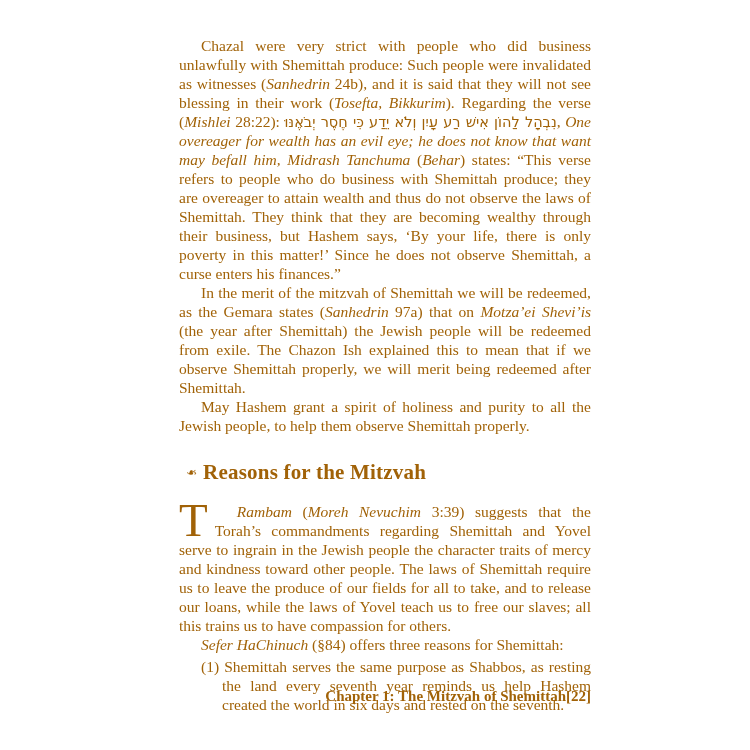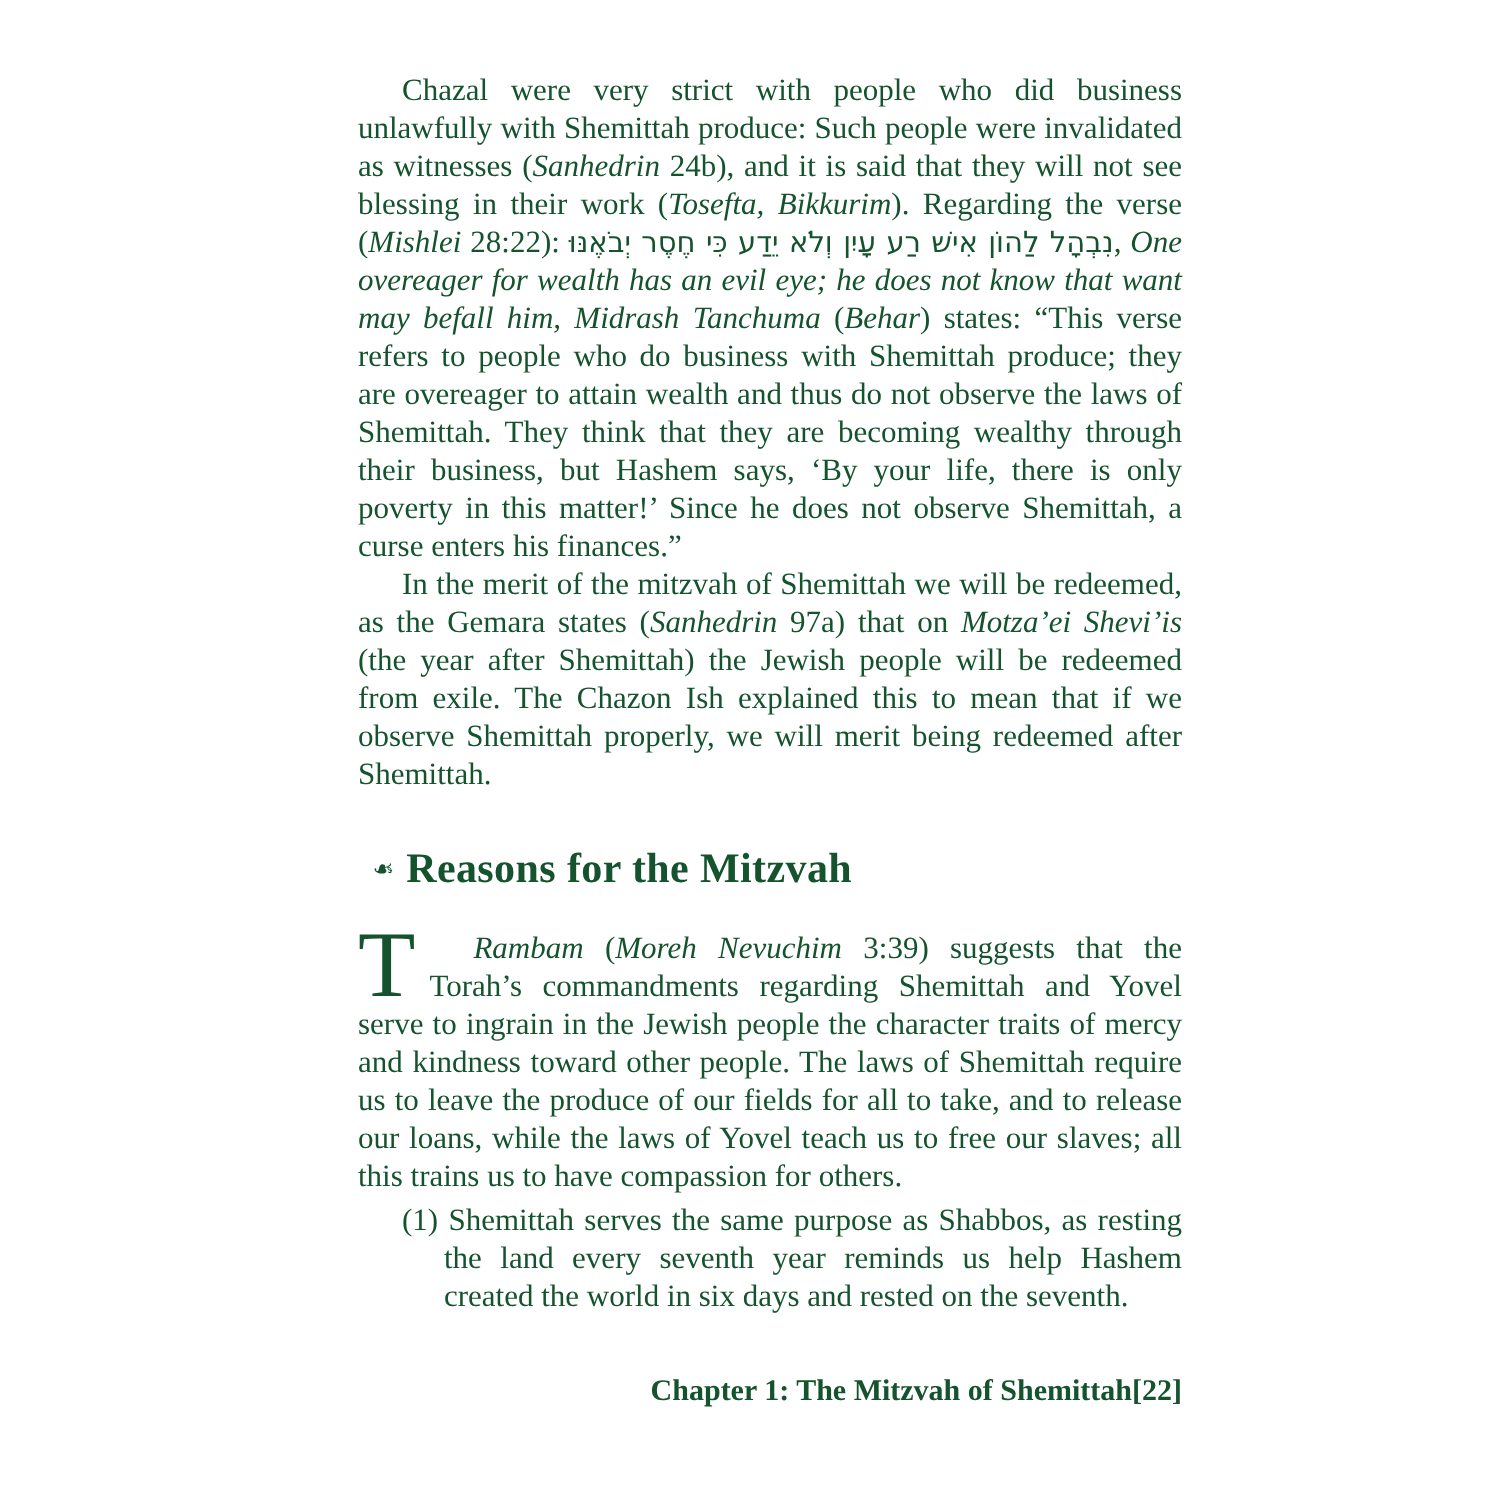--- a/index.html
+++ b/index.html
@@ -7,21 +7,21 @@
     padding: 0;
     background: #ffffff;
   }
   .page {
     position: relative;
     width: 750px;
     height: 750px;
     background: #ffffff;
     overflow: hidden;
     font-family: "Liberation Serif", serif;
-    color: #14532d;
+    color: #a16207;
   }
   .column {
     position: absolute;
     left: 179px;
     top: 36px;
     width: 412px;
     font-size: 15.5px;
     line-height: 19px;
     text-align: justify;
   }
@@ -79,21 +79,23 @@
   }
   .pagenum { margin-left: 0; }
 </style>
 </head>
 <body>
 
 <div class="page">
   <main class="column" id="blocks">
       <p class="body-para"><span>Chazal were very strict with people who did business unlawfully with Shemittah produce: Such people were invalidated as witnesses (</span><i>Sanhedrin</i><span> 24b), and it is said that they will not see blessing in their work (</span><i>Tosefta, Bikkurim</i><span>). Regarding the verse (</span><i>Mishlei</i><span> 28:22): </span><span class="he">נִבְהָל לַהוֹן אִישׁ רַע עָיִן וְלֹא יֵדַע כִּי חֶסֶר יְבֹאֶנּוּ</span><span>, </span><i>One overeager for wealth has an evil eye; he does not know that want may befall him, Midrash Tanchuma </i><span>(</span><i>Behar</i><span>) states: “This verse refers to people who do business with Shemittah produce; they are overeager to attain wealth and thus do not observe the laws of Shemittah. They think that they are becoming wealthy through their business, but Hashem says, ‘By your life, there is only poverty in this matter!’ Since he does not observe Shemittah, a curse enters his finances.”</span></p>
       <p class="body-para"><span>In the merit of the mitzvah of Shemittah we will be redeemed, as the Gemara states (</span><i>Sanhedrin</i><span> 97a) that on </span><i>Motza’ei Shevi’is</i><span> (the year after Shemittah) the Jewish people will be redeemed from exile. The Chazon Ish explained this to mean that if we observe Shemittah properly, we will merit being redeemed after Shemittah.</span></p>
+      <p class="body-para"><span>May Hashem grant a spirit of holiness and purity to all the Jewish people, to help them observe Shemittah properly.</span></p>
       <h2 class="heading"><span class="orn">❧</span><span>Reasons for the Mitzvah</span></h2>
       <p class="dropcap-para"><span class="cap">T</span></p>
       <p class="body-para"><i>Rambam</i><span> (</span><i>Moreh Nevuchim</i><span> 3:39) suggests that the Torah’s commandments regarding Shemittah and Yovel serve to ingrain in the Jewish people the character traits of mercy and kindness toward other people. The laws of Shemittah require us to leave the produce of our fields for all to take, and to release our loans, while the laws of Yovel teach us to free our slaves; all this trains us to have compassion for others.</span></p>
+      <p class="body-para"><i>Sefer HaChinuch</i><span> (§84) offers three reasons for Shemittah:</span></p>
       <p class="listitem"><span>(1)</span> <span>Shemittah serves the same purpose as Shabbos, as resting the land every seventh year reminds us help Hashem created the world in six days and rested on the seventh.</span></p>
     </main>
   <footer class="pagefoot">
     <span>Chapter 1: The Mitzvah of Shemittah</span><span class="pagenum">[22]</span>
   </footer>
 </div>
 
 </body></html>

